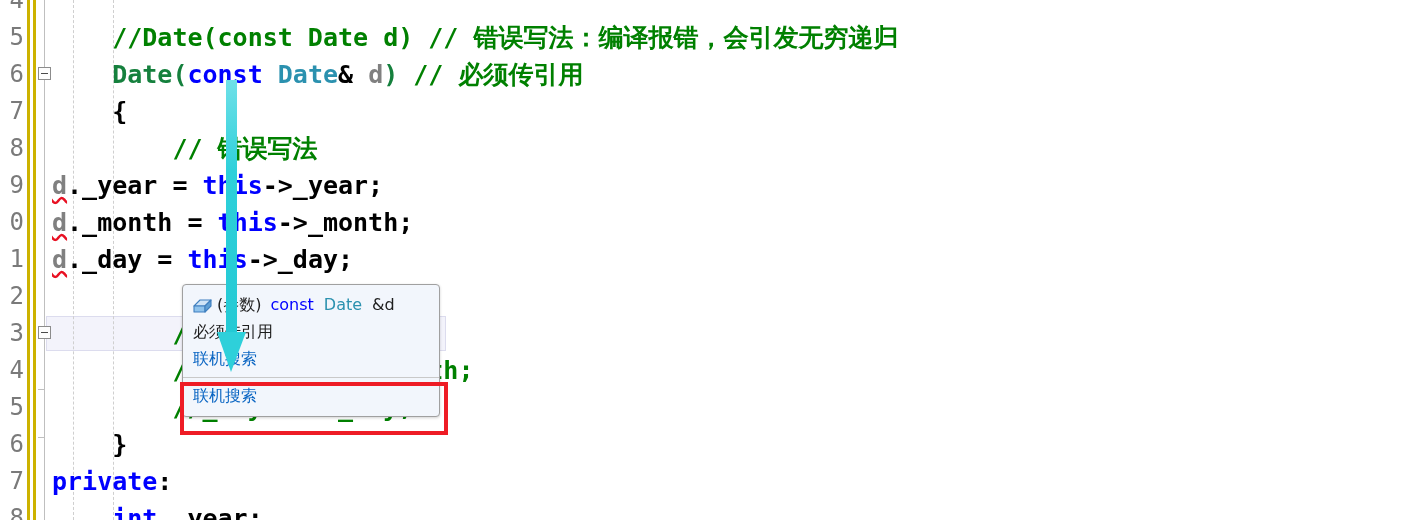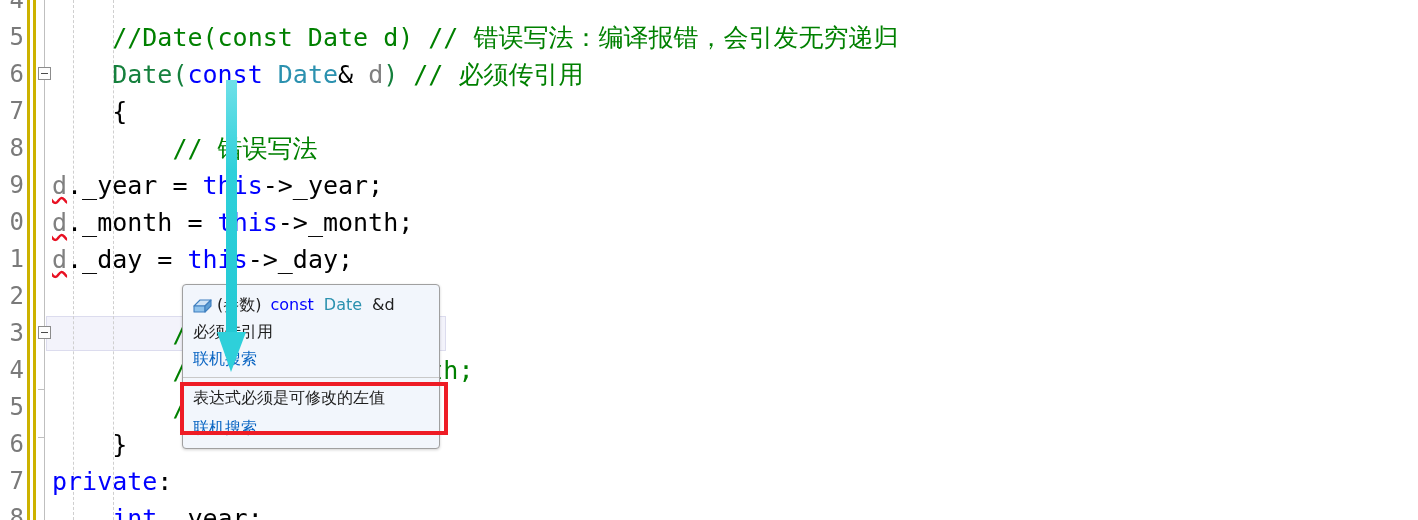--- a/index.html
+++ b/index.html
@@ -29,21 +29,21 @@
   .foldbox:after{
     content:"";position:absolute;left:2px;top:5px;width:7px;height:1px;background:#4a4a4a;
   }
   .foldtick{position:absolute;left:38px;width:7px;height:1px;background:#bfbfbf;}
 
   
   .guide{position:absolute;top:0;width:0;height:520px;
     border-left:1px dashed #cfcfcf;}
 
   
-  .code{position:absolute;left:0;top:0;width:1418px;height:520px;}
+  .code{position:absolute;left:0;top:0;width:1418px;height:520px;font-weight:bold;}
   .ln{
     position:absolute;left:0;width:1418px;height:37px;line-height:37px;
     font-family:"DejaVu Sans Mono","Liberation Mono",monospace;
     font-size:25px;white-space:pre;color:#000000;
   }
   .ln span{font-family:inherit;}
   .kw{color:#0000ff;}
   .type{color:#2b91af;}
   .cm{color:#008000;}
   .fn{color:#15803d;}
@@ -171,21 +171,20 @@
         </svg>
       </span>
       <span style="color:#1e1e1e;">(参数)</span>
         <span style="color:#0000ff;margin-left:4px;">const</span>
         <span style="color:#2b91af;margin-left:5px;">Date</span>
         <span style="color:#1e1e1e;margin-left:5px;">&amp;d</span>
     </div>
     <div class="tt-row">必须传引用</div>
     <div class="tt-link">联机搜索</div>
     <div class="tt-sep"></div>
-    <div class="tt-row" style="line-height:30px;">表达式必须是可修改的左值</div>
     <div class="tt-link">联机搜索</div>
   </div>
 
   <div class="redbox"></div>
 
   <div class="arrow" style="left:203px;top:80px;">
     <svg width="56" height="300" viewBox="0 0 56 300" xmlns="http://www.w3.org/2000/svg">
       <defs>
         <linearGradient id="cy" x1="0" y1="0" x2="0" y2="1">
           <stop offset="0%" stop-color="#6fe0e8"></stop>

